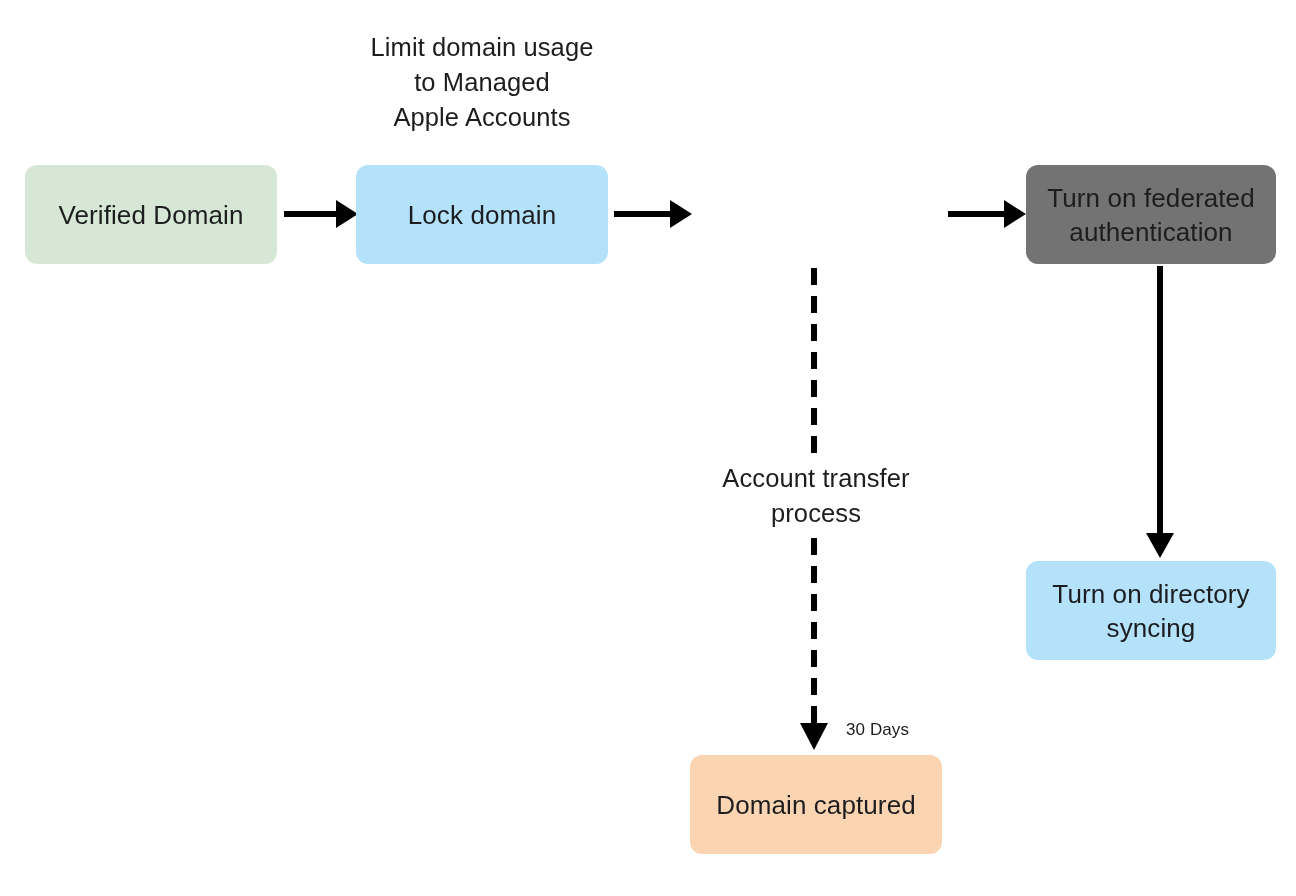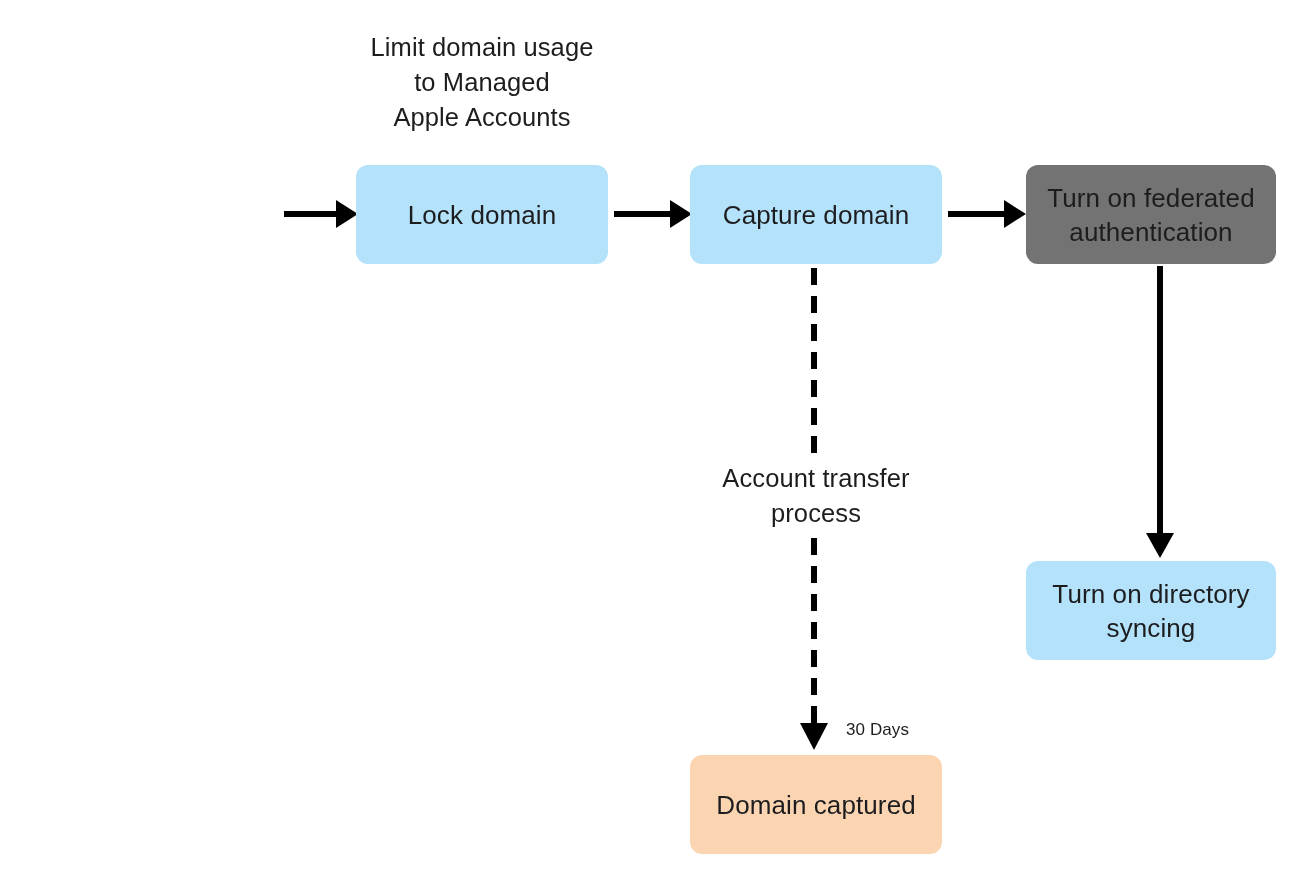--- a/index.html
+++ b/index.html
@@ -98,28 +98,28 @@
 to Managed
 Apple Accounts</div>
 
 
 
   <div class="caption" style="left:672px; top:461px; width:288px;">Account transfer
 process</div>
 
   <div class="edge-label" style="left:846px; top:712px;">30 Days</div>
 
+  <div class="node" style="left:25px; top:165px; width:252px; height:99px; background:#d6e8d5;">
+    <span>Verified Domain</span>
+  </div>
 
   <div class="node" style="left:356px; top:165px; width:252px; height:99px; background:#b3e2fa;text-align:right;">
     <span>Lock domain</span>
   </div>
 
-  <div class="node" style="left:690px; top:165px; width:252px; height:99px; background:#b3e2fa;">
-    <span>Capture domain</span>
-  </div>
 
   <div class="node" style="left:1026px; top:165px; width:250px; height:99px; background:#737373;">
     <span>Turn on federated authentication</span>
   </div>
 
   <div class="node" style="left:690px; top:755px; width:252px; height:99px; background:#fbd5b2;">
     <span>Domain captured</span>
   </div>
 
   <div class="node" style="left:1026px; top:561px; width:250px; height:99px; background:#b3e2fa;">

